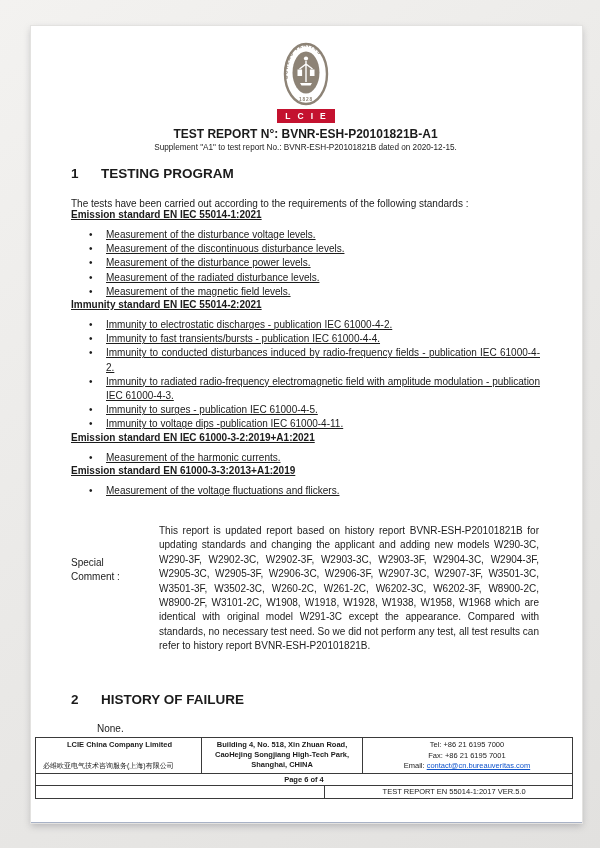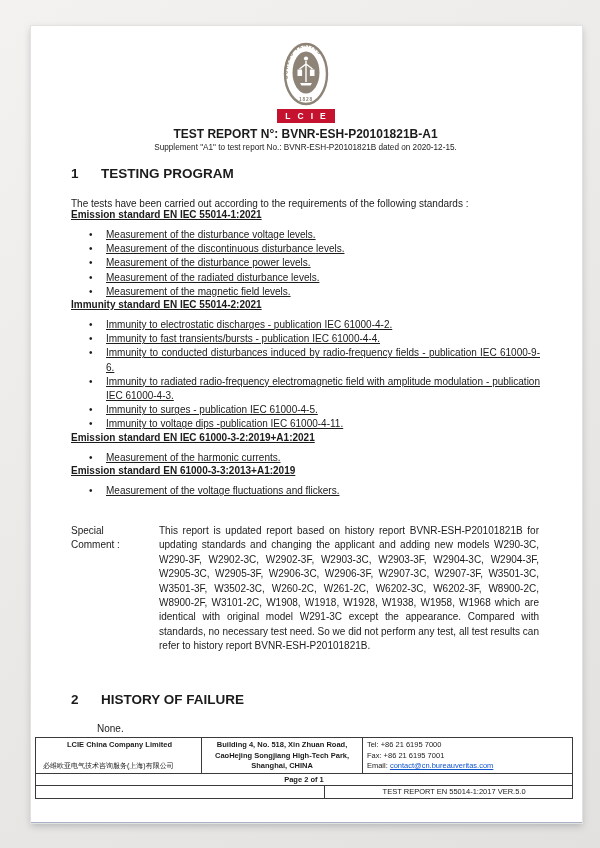--- a/index.html
+++ b/index.html
@@ -19,34 +19,34 @@
   .h-sec{margin-top:14px;font-size:13.5px;font-weight:bold;display:flex;}
   .h-sec .num{width:30px;flex:none;}
   .intro{margin-top:17px;font-size:10px;}
   .std-head{margin-top:0;font-size:10px;font-weight:bold;text-decoration:underline;}
   .blist{margin-top:8px;}
   .li{display:flex;font-size:10px;line-height:14.2px;}
   .li .dot{flex:none;width:17px;margin-left:18px;}
   .li .txt{flex:1;text-align:justify;text-decoration:underline;}
   
   .comment{margin-top:26px;display:flex;font-size:10px;line-height:14.4px;}
-  .comment .lbl{flex:none;width:88px;}
+  .comment .lbl{flex:none;width:88px;margin-top:32px;}
   .comment .body{flex:none;width:380px;text-align:justify;}
   .none-line{margin-top:16px;font-size:10px;margin-left:26px;}
   .sec2{margin-top:38px;}
   
   .footer{position:absolute;left:4px;right:9px;bottom:23px;font-size:7.5px;}
   .ftable{border:1px solid #3a3a3a;}
   .frow1{display:flex;height:35px;border-bottom:1px solid #3a3a3a;}
   .fcell{box-sizing:border-box;padding:2px 4px;}
   .c1{width:31%;border-right:1px solid #3a3a3a;display:flex;flex-direction:column;justify-content:space-between;padding-left:7px;}
   .c1 .en{font-weight:bold;padding-left:24px;}
   .c1 .cn{font-size:7px;}
-  .c2{width:30%;border-right:1px solid #3a3a3a;text-align:center;font-weight:bold;display:flex;flex-direction:column;justify-content:space-between;line-height:1.3;}
-  .c3{width:39%;display:flex;flex-direction:column;justify-content:space-between;align-items:flex-start;padding-right:5px;line-height:1.3;}
+  .c2{width:30%;border-right:1px solid #3a3a3a;text-align:center;font-weight:bold;display:flex;flex-direction:column;justify-content:flex-start;line-height:1.3;}
+  .c3{width:39%;display:flex;flex-direction:column;justify-content:space-between;align-items:center;padding-right:5px;line-height:1.3;}
   .email-link{color:#1155cc;text-decoration:underline;}
   .frow2{height:11px;border-bottom:1px solid #3a3a3a;text-align:center;font-weight:bold;line-height:11px;}
   .frow3{display:flex;height:12px;gap:11px;}
   .f3a{width:55%;border-right:1px solid #3a3a3a;}
   .f3b{width:45%;text-align:center;line-height:12px;}
   .seal-svg{display:block;}
 </style>
 </head>
 <body>
 
@@ -112,21 +112,21 @@
       <div class="li">
           <span class="dot">•</span>
           <span class="txt">Immunity to electrostatic discharges - publication IEC 61000-4-2.</span>
         </div>
       <div class="li">
           <span class="dot">•</span>
           <span class="txt">Immunity to fast transients/bursts - publication IEC 61000-4-4.</span>
         </div>
       <div class="li">
           <span class="dot">•</span>
-          <span class="txt">Immunity to conducted disturbances induced by radio-frequency fields - publication IEC 61000-9-6.</span>
+          <span class="txt">Immunity to conducted disturbances induced by radio-frequency fields - publication IEC 61000-4-2.</span>
         </div>
       <div class="li">
           <span class="dot">•</span>
           <span class="txt">Immunity to radiated radio-frequency electromagnetic field with amplitude modulation - publication IEC 61000-4-3.</span>
         </div>
       <div class="li">
           <span class="dot">•</span>
           <span class="txt">Immunity to surges - publication IEC 61000-4-5.</span>
         </div>
       <div class="li">
@@ -176,21 +176,21 @@
             <div>Building 4, No. 518, Xin Zhuan Road,</div>
             <div>CaoHejing Songjiang High-Tech Park,</div>
             <div>Shanghai, CHINA</div>
           </div>
           <div class="fcell c3">
             <div>Tel: +86 21 6195 7000</div>
             <div>Fax: +86 21 6195 7001</div>
             <div><span>Email: </span><span class="email-link">contact@cn.bureauveritas.com</span></div>
           </div>
         </div>
-        <div class="frow2">Page 2 of 1</div>
+        <div class="frow2">Page 6 of 4</div>
         <div class="frow3">
           <div class="f3a"></div>
           <div class="f3b">TEST REPORT EN 55014-1:2017 VER.5.0</div>
         </div>
       </div>
     </div>
 
   </div>
 </div>
 

